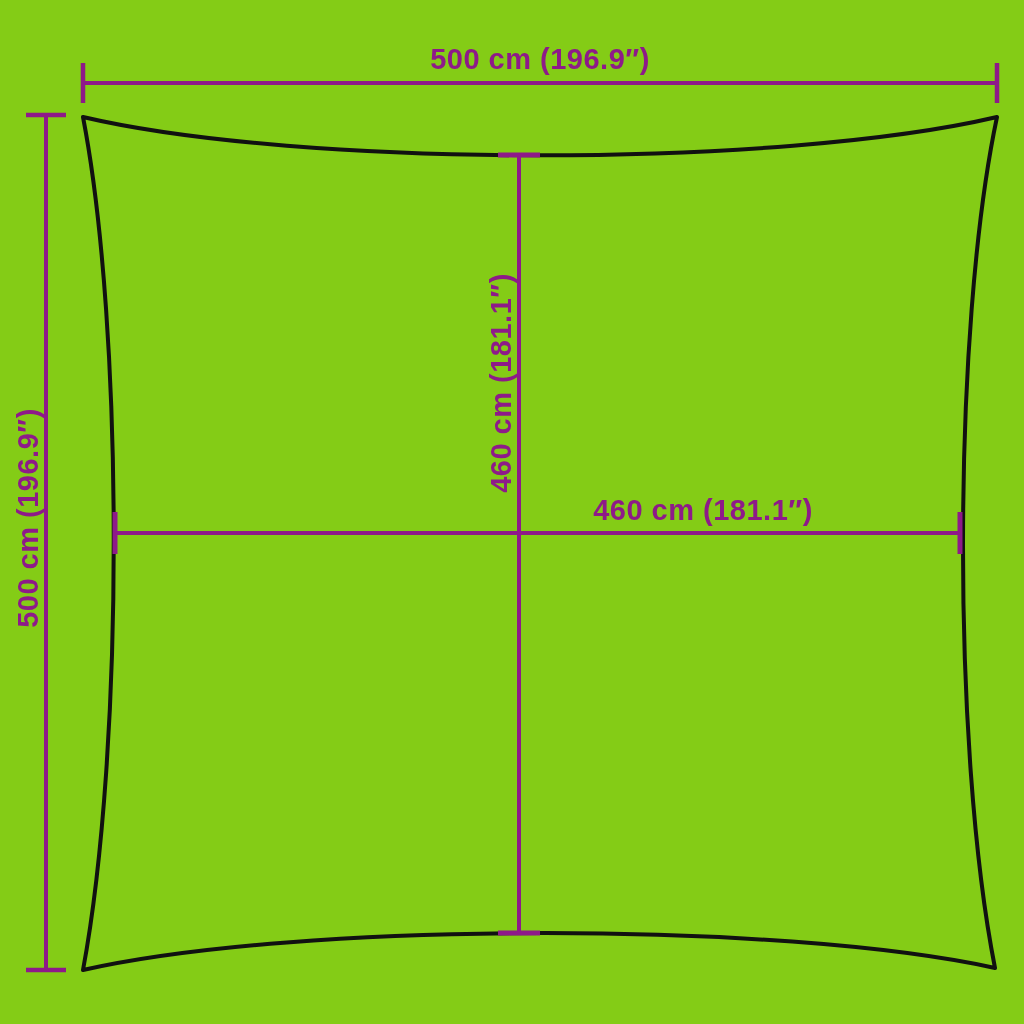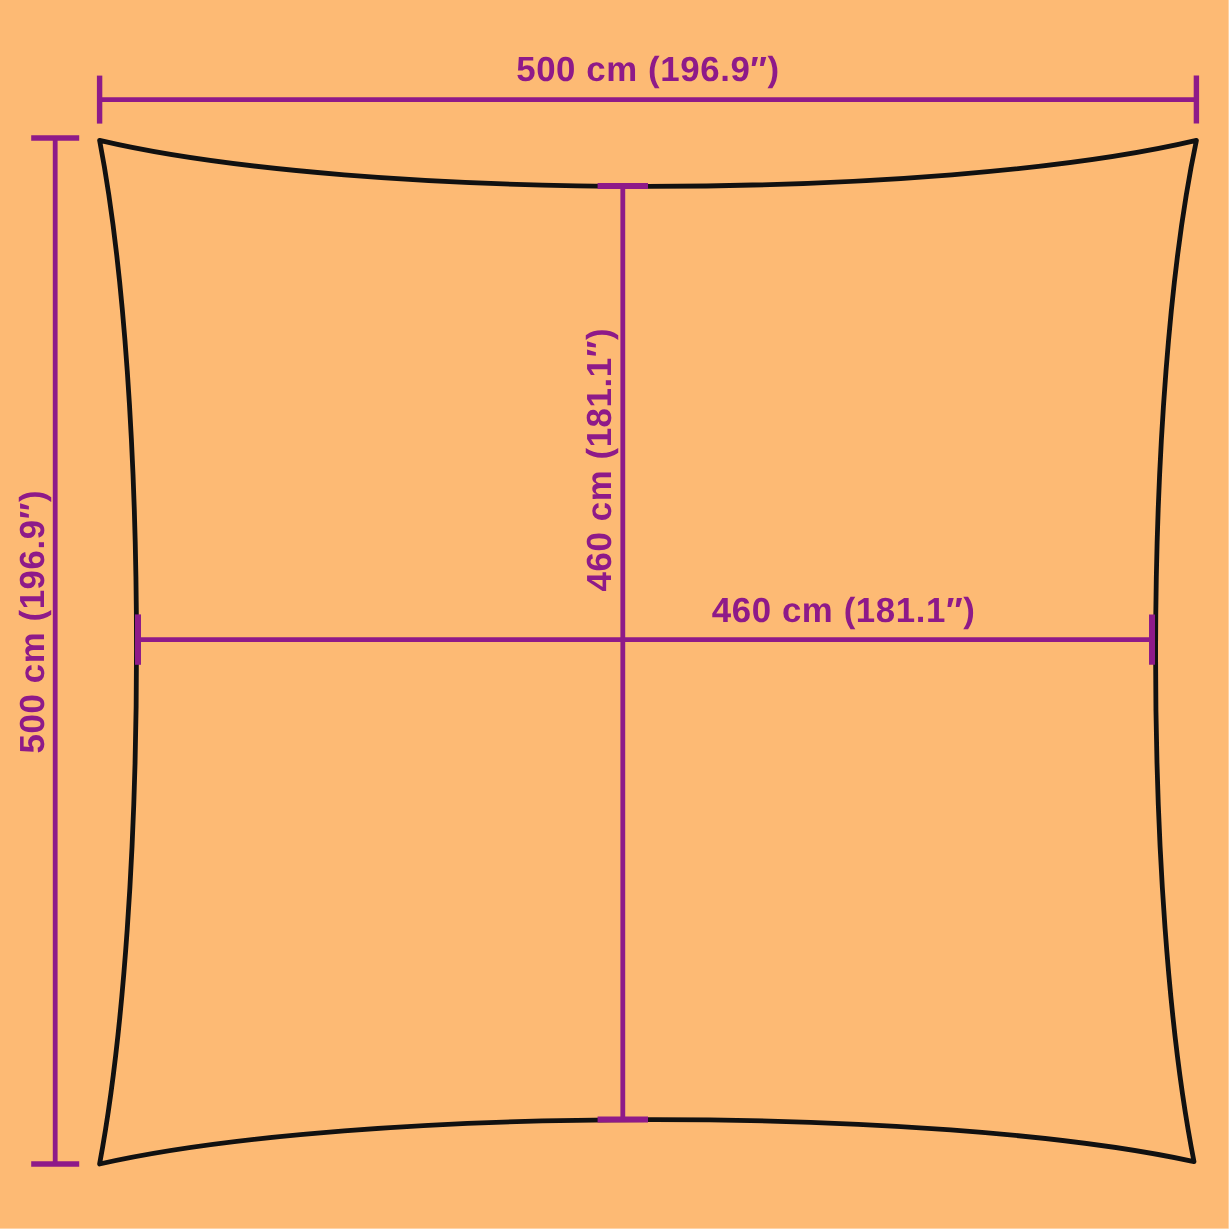--- a/index.html
+++ b/index.html
@@ -4,21 +4,21 @@
 <style>
   html, body {
     margin: 0;
     padding: 0;
     background: #ffffff;
   }
   .stage {
     position: relative;
     width: 1024px;
     height: 1024px;
-    background: #fdba74;
+    background: #84cc16;
     overflow: hidden;
     font-family: "Liberation Sans", sans-serif;
   }
   .stage svg {
     position: absolute;
     left: 0;
     top: 0;
   }
   .dim-label {
     position: absolute;

